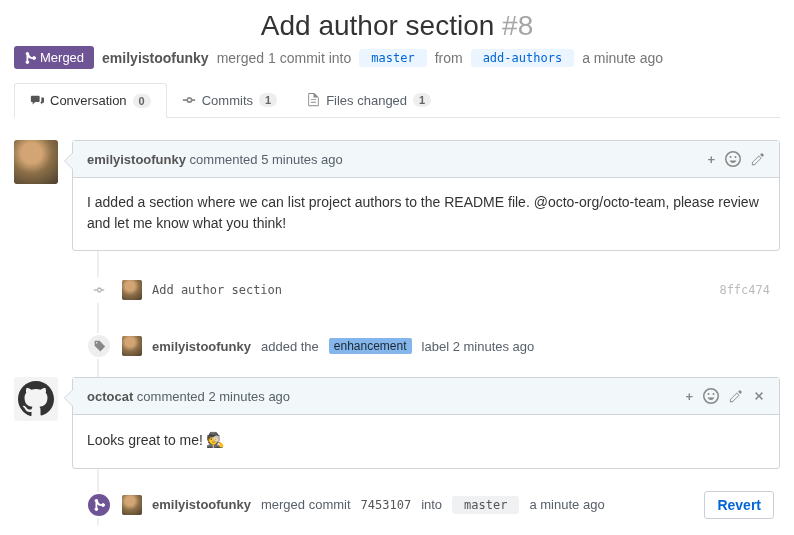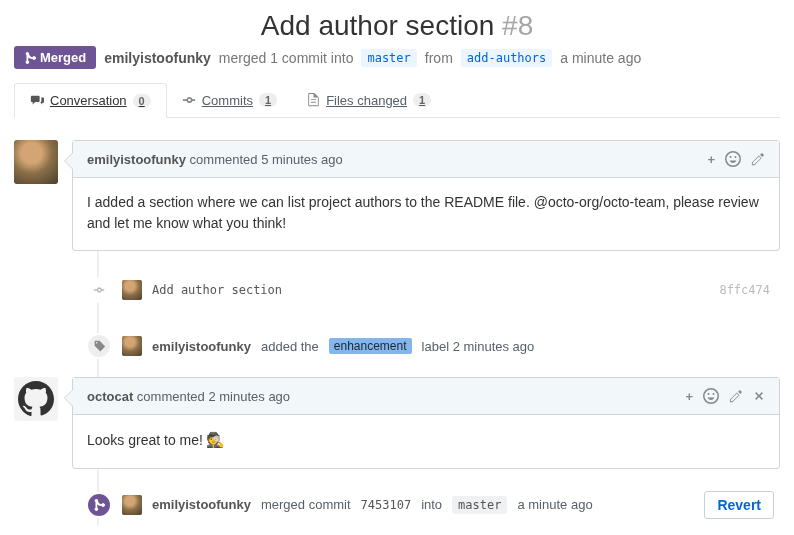--- a/index.html
+++ b/index.html
@@ -10,33 +10,33 @@
     background: #fff;
     width: 794px;
     padding: 10px 14px;
   }
   .pr-title { font-size: 28px; font-weight: 400; color: #333; margin-bottom: 4px; text-align: center; }
   .pr-number { color: #a5a5a5; font-weight: 300; }
   .meta-row { display: flex; align-items: center; gap: 8px; margin-bottom: 14px; font-size: 14px; color: #767676; }
   .state-merged {
     display: inline-flex; align-items: flex-end; gap: 4px;
     background: #6e5494; color: #fff;
-    padding: 4px 10px; border-radius: 3px; font-weight: 700; font-size: 13px;
+    padding: 4px 10px; border-radius: 3px; font-weight: 400; font-size: 13px;
   }
   .state-merged svg { fill: #fff; }
   .branch-tag {
     background: #eaf5ff; color: #0366d6;
     font-family: SFMono-Regular, Consolas, Menlo, monospace;
-    font-size: 12px; padding: 2px 6px; border-radius: 3px;
+    font-size: 12px; padding: 2px 12px; border-radius: 3px;
   }
   .branch-tag.gray { background:#eff1f2; color:#555; }
   .user-bold { color:#555; font-weight:600; }
 
   .tabs { display:flex; align-items:center; border-bottom:1px solid #e1e4e8; margin-bottom:22px; }
-  .tab { display:flex; align-items:center; gap:6px; padding:9px 15px; color:#586069; font-size:13px; cursor:pointer;text-decoration:underline; }
+  .tab { display:flex; align-items:center; gap:6px; padding:9px 15px; color:#586069; font-size:13px; cursor:pointer; }
   .tab.selected { border:1px solid #e1e4e8; border-bottom:1px solid #fff; border-radius:3px 3px 0 0; margin-bottom:-1px; color:#333; background:#fff; }
   .counter { background:#eee; color:#666; font-size:11px; padding:1px 6px; border-radius:8px; font-weight:600; }
   .tab svg { fill:#888; }
   .tab.selected svg { fill:#555; }
 
   .timeline { margin-left:58px; position:relative; }
   .timeline::before {
     content:""; position:absolute; left:25px; top:0; bottom:0; width:2px; background:#eee; z-index:0;
   }
 

